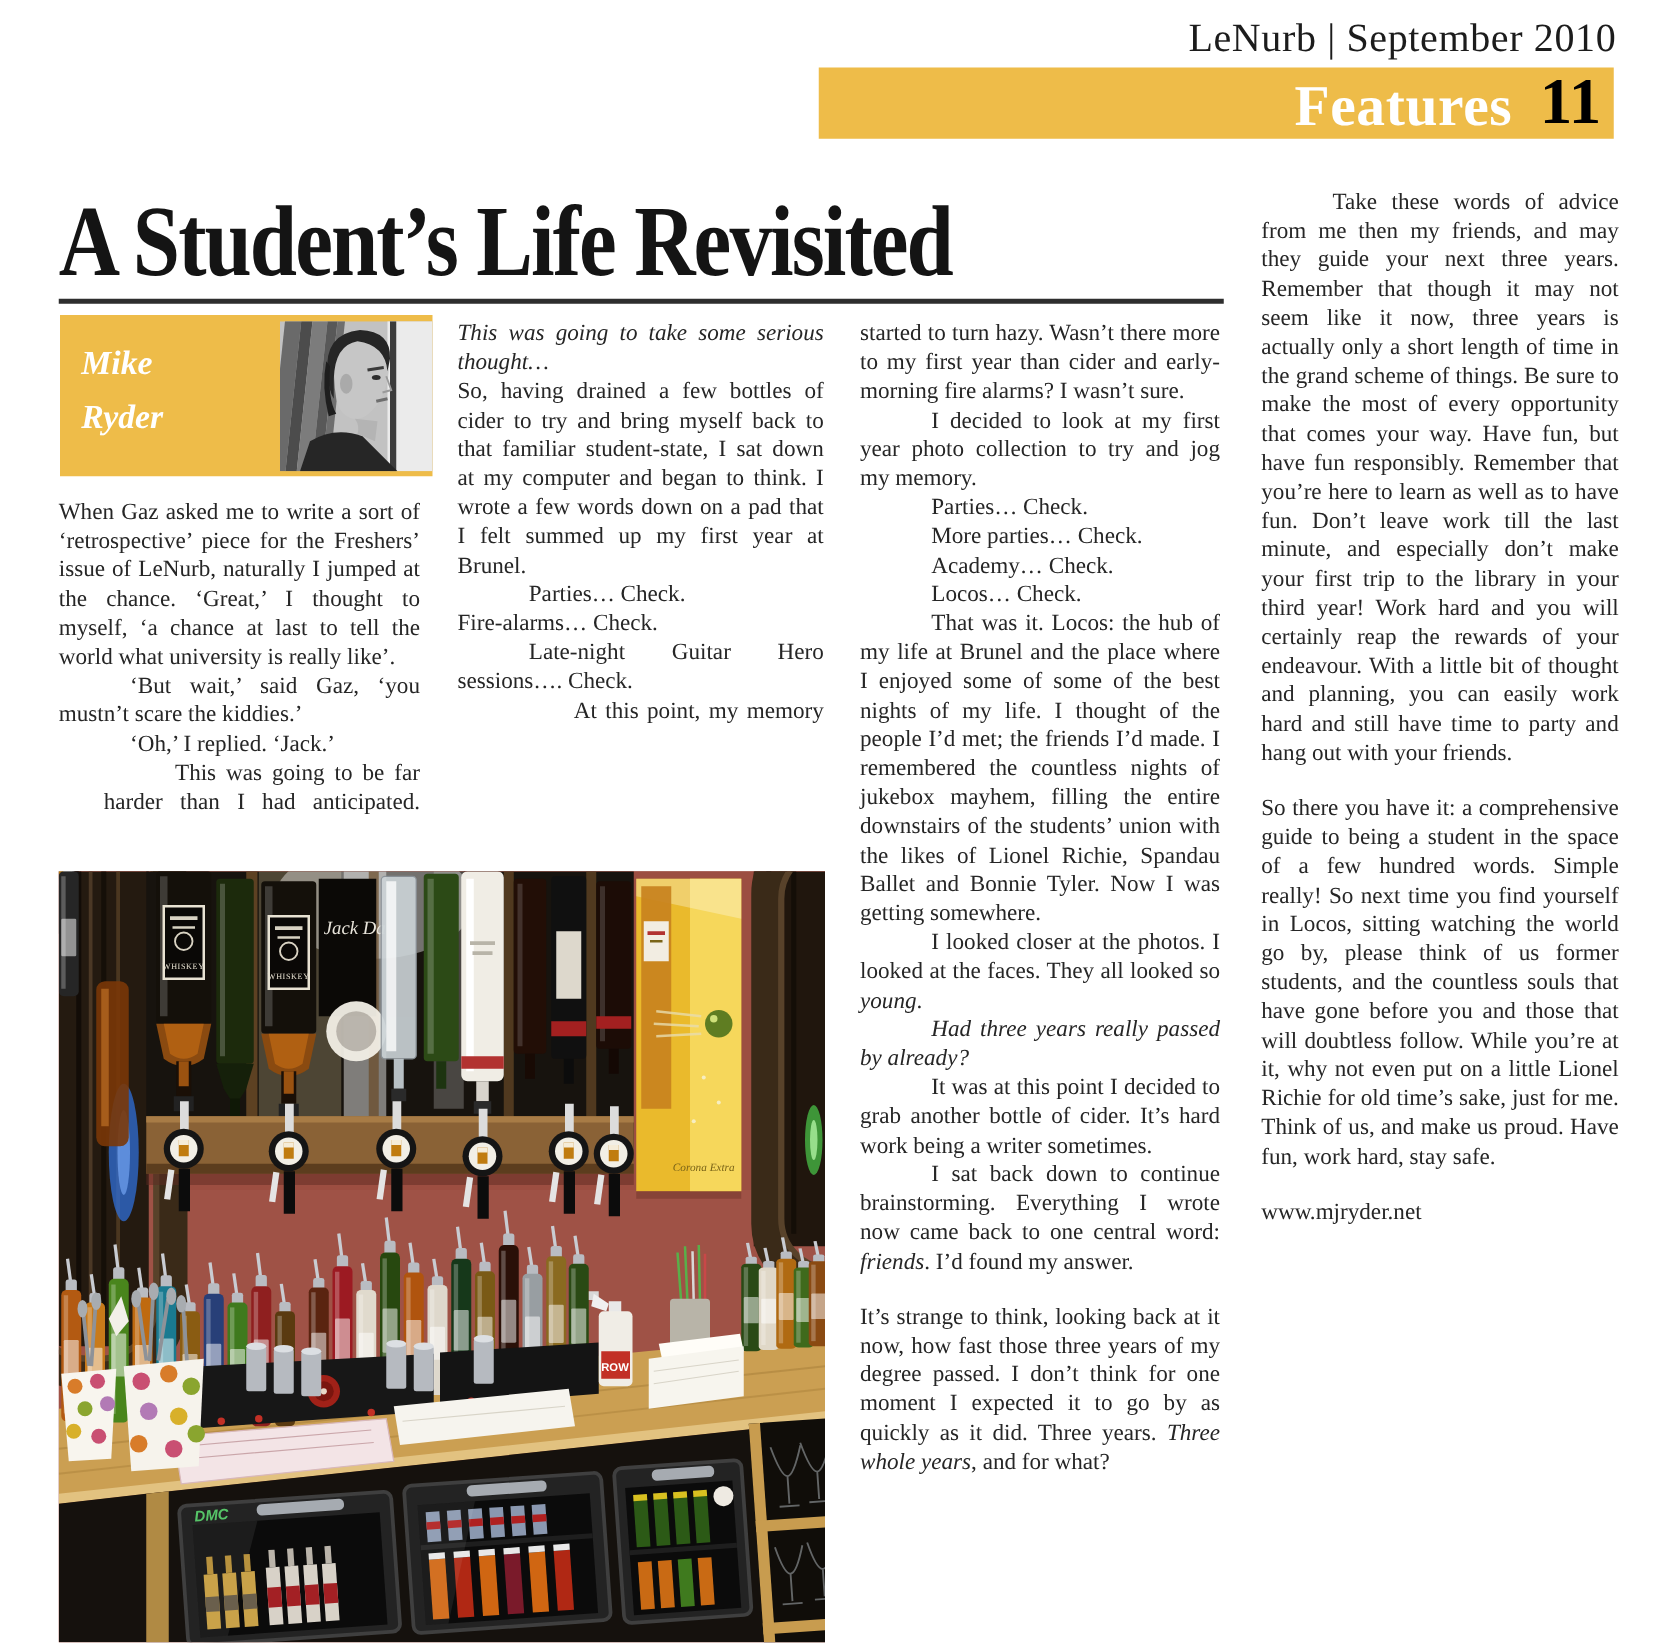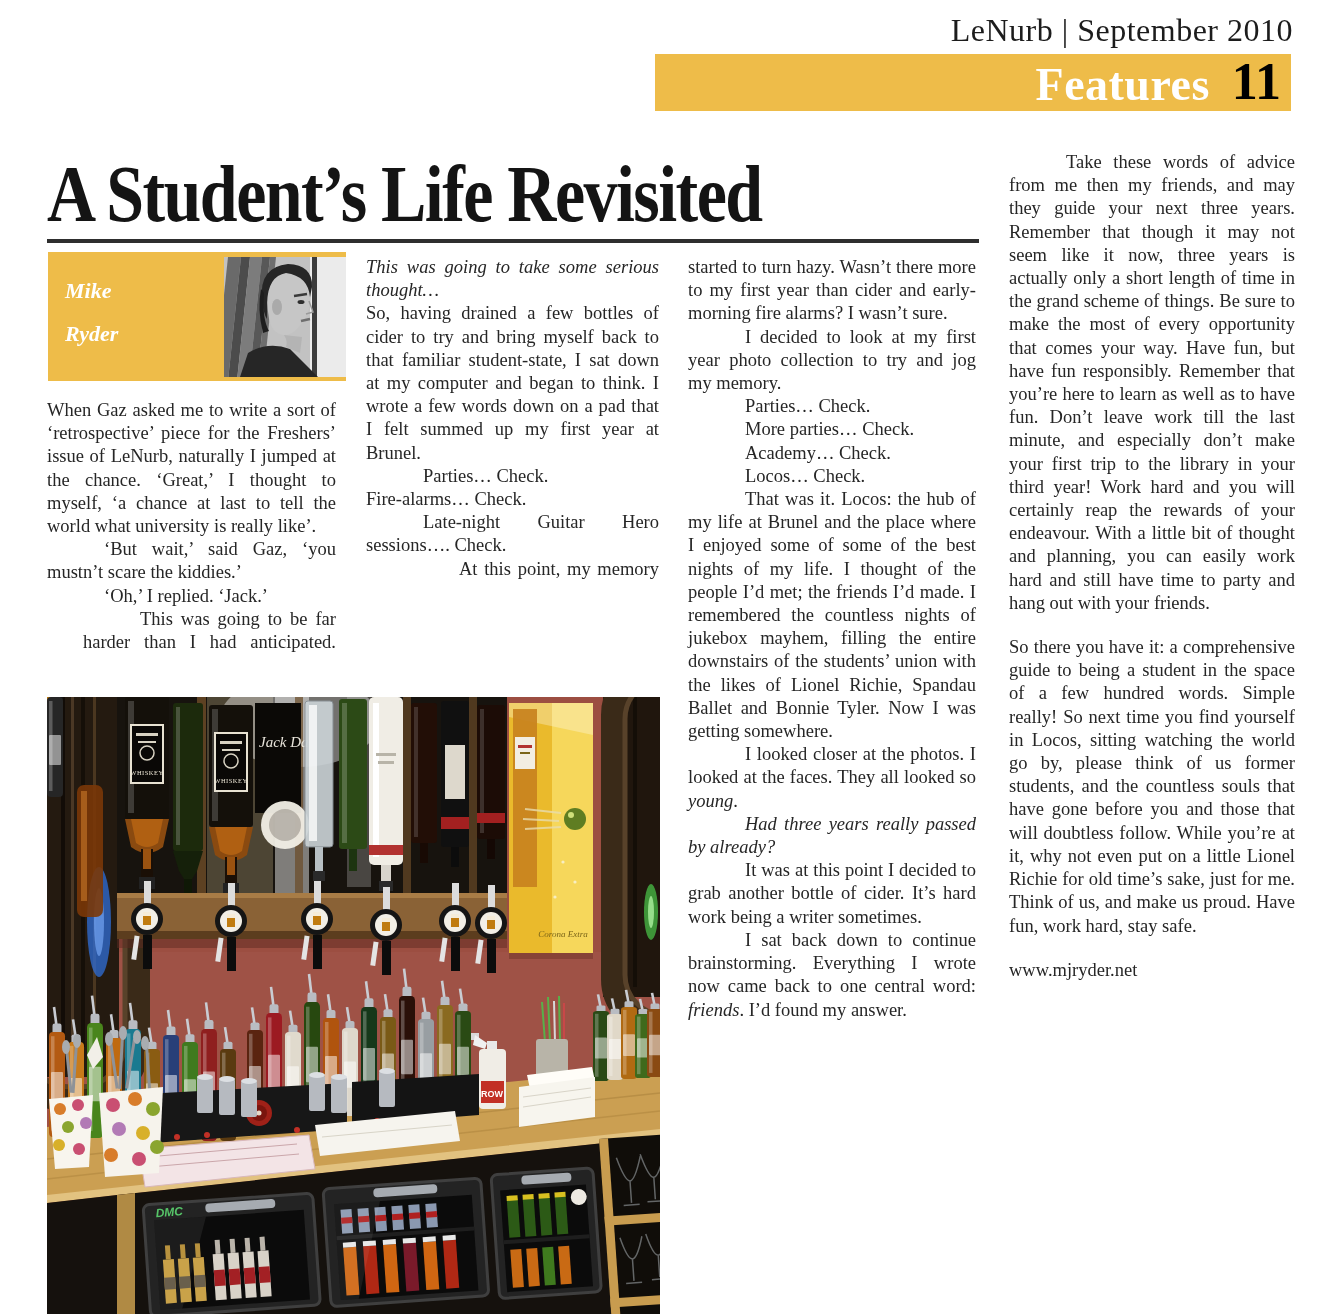--- a/index.html
+++ b/index.html
@@ -11,21 +11,21 @@
     display:flex;align-items:flex-end;justify-content:flex-end;padding-right:10px;box-sizing:border-box;}
   .features-bar .label{color:#fff;font-weight:bold;font-size:46px;letter-spacing:.5px;}
   .features-bar .pagenum{color:#000000;font-weight:bold;font-size:52px;margin-left:22px;}
 
   .page-title{position:absolute;left:47px;top:148px;width:932px;font-weight:bold;font-size:66px;
     letter-spacing:-1.5px;color:#141414;white-space:nowrap;transform:scale(1.03,1.22);transform-origin:0 0;}
   .title-rule{position:absolute;left:47px;top:239px;width:932px;height:4px;background:#2e2e2e;}
 
   .byline{position:absolute;left:48px;top:252px;width:298px;height:129px;background:#eebc49;
     display:flex;box-sizing:border-box;padding-top:5px;}
-  .byline-name{flex:1;font-style:italic;font-weight:bold;color:#ffffff;font-size:22px;line-height:43px;
+  .byline-name{flex:1;font-style:italic;font-weight:bold;color:#ffffff;font-size:27px;line-height:43px;
     padding:12px 0 0 17px;}
   .portrait{width:122px;height:120px;flex:none;}
 
   .col{position:absolute;text-align:justify;font-size:18.5px;line-height:23.2px;color:#262626;}
   #col1{left:47px;top:399px;width:289px;}
   #col2{left:366px;top:256px;width:293px;}
   #col3{left:688px;top:256px;width:288px;}
   #col4{left:1009px;top:151px;width:286px;}
   p.para{margin:0;padding:0;}
   p.ind{text-indent:57px;}
@@ -99,20 +99,21 @@
     <p class="para ind">I decided to look at my first year photo collection to try and jog my memory.</p>
     <p class="para ind">Parties… Check.</p>
     <p class="para ind">More parties… Check.</p>
     <p class="para ind">Academy… Check.</p>
     <p class="para ind">Locos… Check.</p>
     <p class="para ind">That was it. Locos: the hub of my life at Brunel and the place where I enjoyed some of some of the best nights of my life. I thought of the people I’d met; the friends I’d made. I remembered the countless nights of jukebox mayhem, filling the entire downstairs of the students’ union with the likes of Lionel Richie, Spandau Ballet and Bonnie Tyler. Now I was getting somewhere.</p>
     <p class="para ind">I looked closer at the photos. I looked at the faces. They all looked so <i>young</i>.</p>
     <p class="para ind"><i>Had three years really passed by already?</i></p>
     <p class="para ind">It was at this point I decided to grab another bottle of cider. It’s hard work being a writer sometimes.</p>
     <p class="para ind">I sat back down to continue brainstorming. Everything I wrote now came back to one central word: <i>friends</i>. I’d found my answer.</p>
+    <p class="para gap">It’s strange to think, looking back at it now, how fast those three years of my degree passed. I don’t think for one moment I expected it to go by as quickly as it did. Three years. <i>Three whole years</i>, and for what?</p>
   </div>
 <div id="col4" class="col">
     <p class="para ind">Take these words of advice from me then my friends, and may they guide your next three years. Remember that though it may not seem like it now, three years is actually only a short length of time in the grand scheme of things. Be sure to make the most of every opportunity that comes your way. Have fun, but have fun responsibly. Remember that you’re here to learn as well as to have fun. Don’t leave work till the last minute, and especially don’t make your first trip to the library in your third year! Work hard and you will certainly reap the rewards of your endeavour. With a little bit of thought and planning, you can easily work hard and still have time to party and hang out with your friends.</p>
     <p class="para gap">So there you have it: a comprehensive guide to being a student in the space of a few hundred words. Simple really! So next time you find yourself in Locos, sitting watching the world go by, please think of us former students, and the countless souls that have gone before you and those that will doubtless follow. While you’re at it, why not even put on a little Lionel Richie for old time’s sake, just for me. Think of us, and make us proud. Have fun, work hard, stay safe.</p>
     <p class="para gap">www.mjryder.net</p>
   </div>
 
 <div class="photo">
 <svg width="613" height="617" viewBox="0 0 613 617">
 

